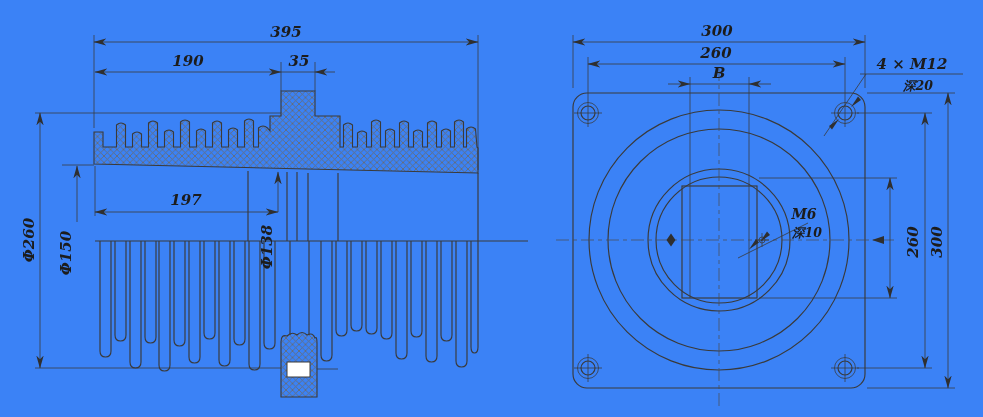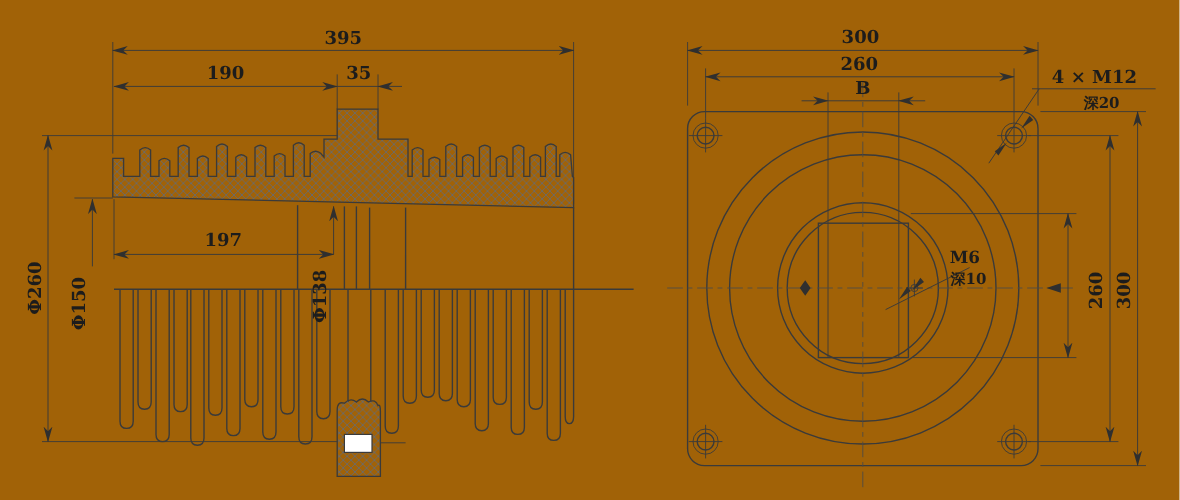--- a/index.html
+++ b/index.html
@@ -1,17 +1,17 @@
 <!DOCTYPE html>
 <html><head>
 <meta charset="utf-8">
 <style>
   html,body{margin:0;padding:0;background:#fff;}
-  .sheet{position:relative;width:983px;height:417px;background:#a16207;overflow:hidden;
-         font-family:"DejaVu Serif", serif;}
+  .sheet{position:relative;width:983px;height:417px;background:#3b82f6;overflow:hidden;
+         font-family:"DejaVu Serif", serif;font-style:italic;}
   svg text{font-family:"DejaVu Serif", serif;font-weight:700;fill:#1c1c1c;}
   .dimtext{font-size:15px;}
   .dimtext-sm{font-size:12.5px;}
   .dimtext-md{font-size:14px;}
   .thick{stroke:#3a3a3a;stroke-width:1.15;fill:none;}
   .thin{stroke:#3a3a3a;stroke-width:0.75;fill:none;}
   .dim{stroke:#3a3a3a;stroke-width:0.8;fill:none;}
   .cl{stroke:#4a4a4a;stroke-width:0.7;fill:none;stroke-dasharray:13 4 4 4;}
   .hatched{fill:url(#xh);stroke:#3a3a3a;stroke-width:1.1;}
   .solidfill{fill:#2f2f2f;stroke:none;}

